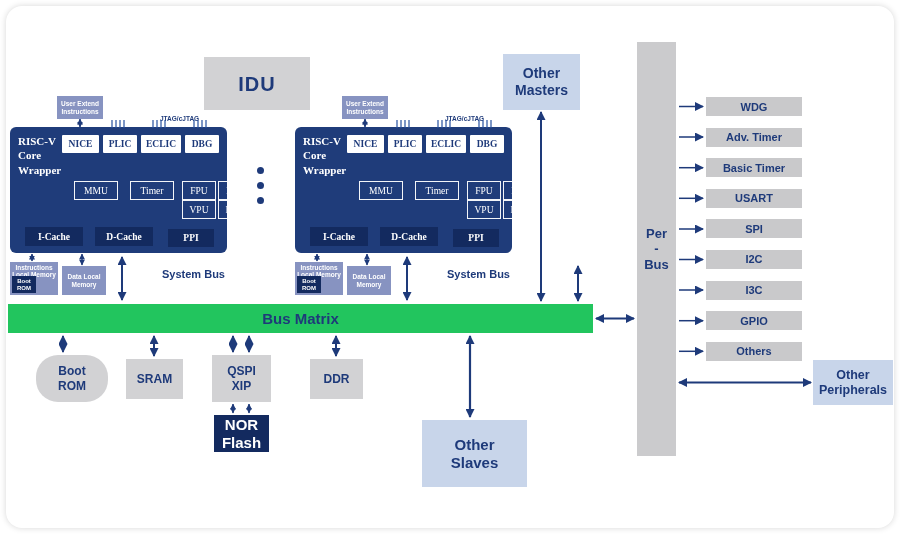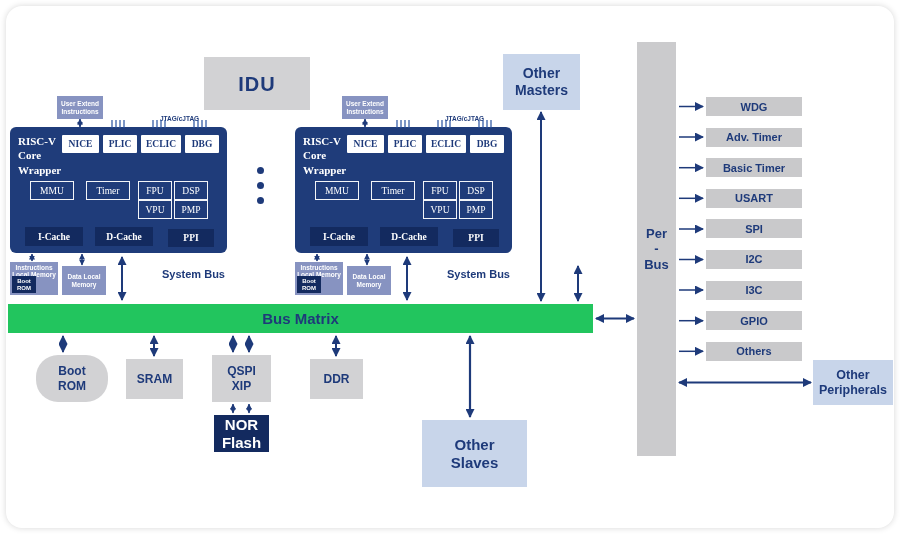--- a/index.html
+++ b/index.html
@@ -10,21 +10,21 @@
   .gray{background:#d2d2d4;}
   .busgray{background:#22c55e;}
   .pergray{background:#cbcbcd;}
   .lblue{background:#c8d5ea;}
   .navybg{background:#132a5f;color:#fff;}
   
   .coregroup{position:absolute;top:90px;width:227px;height:215px;}
   .wrapperbox{position:absolute;left:0;top:37px;width:217px;height:126px;background:#1f3c7a;border-radius:6px;font-family:Liberation Serif, serif;}
   .wtitle{position:absolute;left:8px;top:7px;width:50px;color:#fff;font-weight:700;font-size:11px;line-height:1.3;white-space:pre-line;}
   .wunit{position:absolute;background:#fff;color:#1e3a7a;font-weight:700;font-size:9.5px;display:flex;align-items:center;justify-content:center;border-radius:1px;}
-  .wout{position:absolute;border:1px solid rgba(255,255,255,.95);color:#fff;font-size:9.5px;display:flex;align-items:center;justify-content:center;}
+  .wout{position:absolute;border:1px solid rgba(255,255,255,.95);color:#fff;font-size:9.5px;display:flex;align-items:center;justify-content:center;margin-left:44px;}
   .wdark{position:absolute;background:#132a5f;color:#fff;font-size:9.5px;font-weight:700;display:flex;align-items:center;justify-content:center;}
   .ue{position:absolute;left:47px;top:6px;width:46px;height:23px;background:#8793c1;color:#fff;font-weight:700;font-size:6.5px;line-height:1.15;display:flex;align-items:center;justify-content:center;text-align:center;padding:1px;box-sizing:border-box;}
   .jtag{position:absolute;left:150px;top:25px;font-size:6.5px;font-weight:700;color:#1e3a7a;}
   .imem{position:absolute;left:0;top:172px;width:48px;height:33px;background:#8793c1;color:#fff;font-size:6.5px;font-weight:700;line-height:1.15;text-align:center;padding-top:2px;box-sizing:border-box;}
   .chip{position:absolute;left:2px;bottom:2px;width:24px;height:17px;background:#132a5f;color:#fff;font-size:6px;font-weight:700;display:flex;align-items:center;justify-content:center;text-align:center;line-height:1.1;}
   .dmem{position:absolute;left:52px;top:176px;width:44px;height:29px;background:#8793c1;color:#fff;font-size:6.5px;font-weight:700;display:flex;align-items:center;justify-content:center;text-align:center;line-height:1.2;padding:1px;box-sizing:border-box;}
   .sysbus{position:absolute;left:120px;top:178px;width:72px;font-size:11px;font-weight:700;color:#1e3a7a;margin-left:32px;}
   
   .plist{position:absolute;left:706px;top:97px;display:flex;flex-direction:column;gap:11.6px;}
   .pbox{width:96px;height:19px;background:#c9c9cb;color:#1e3a7a;font-size:11px;font-weight:600;display:flex;align-items:center;justify-content:center;}

